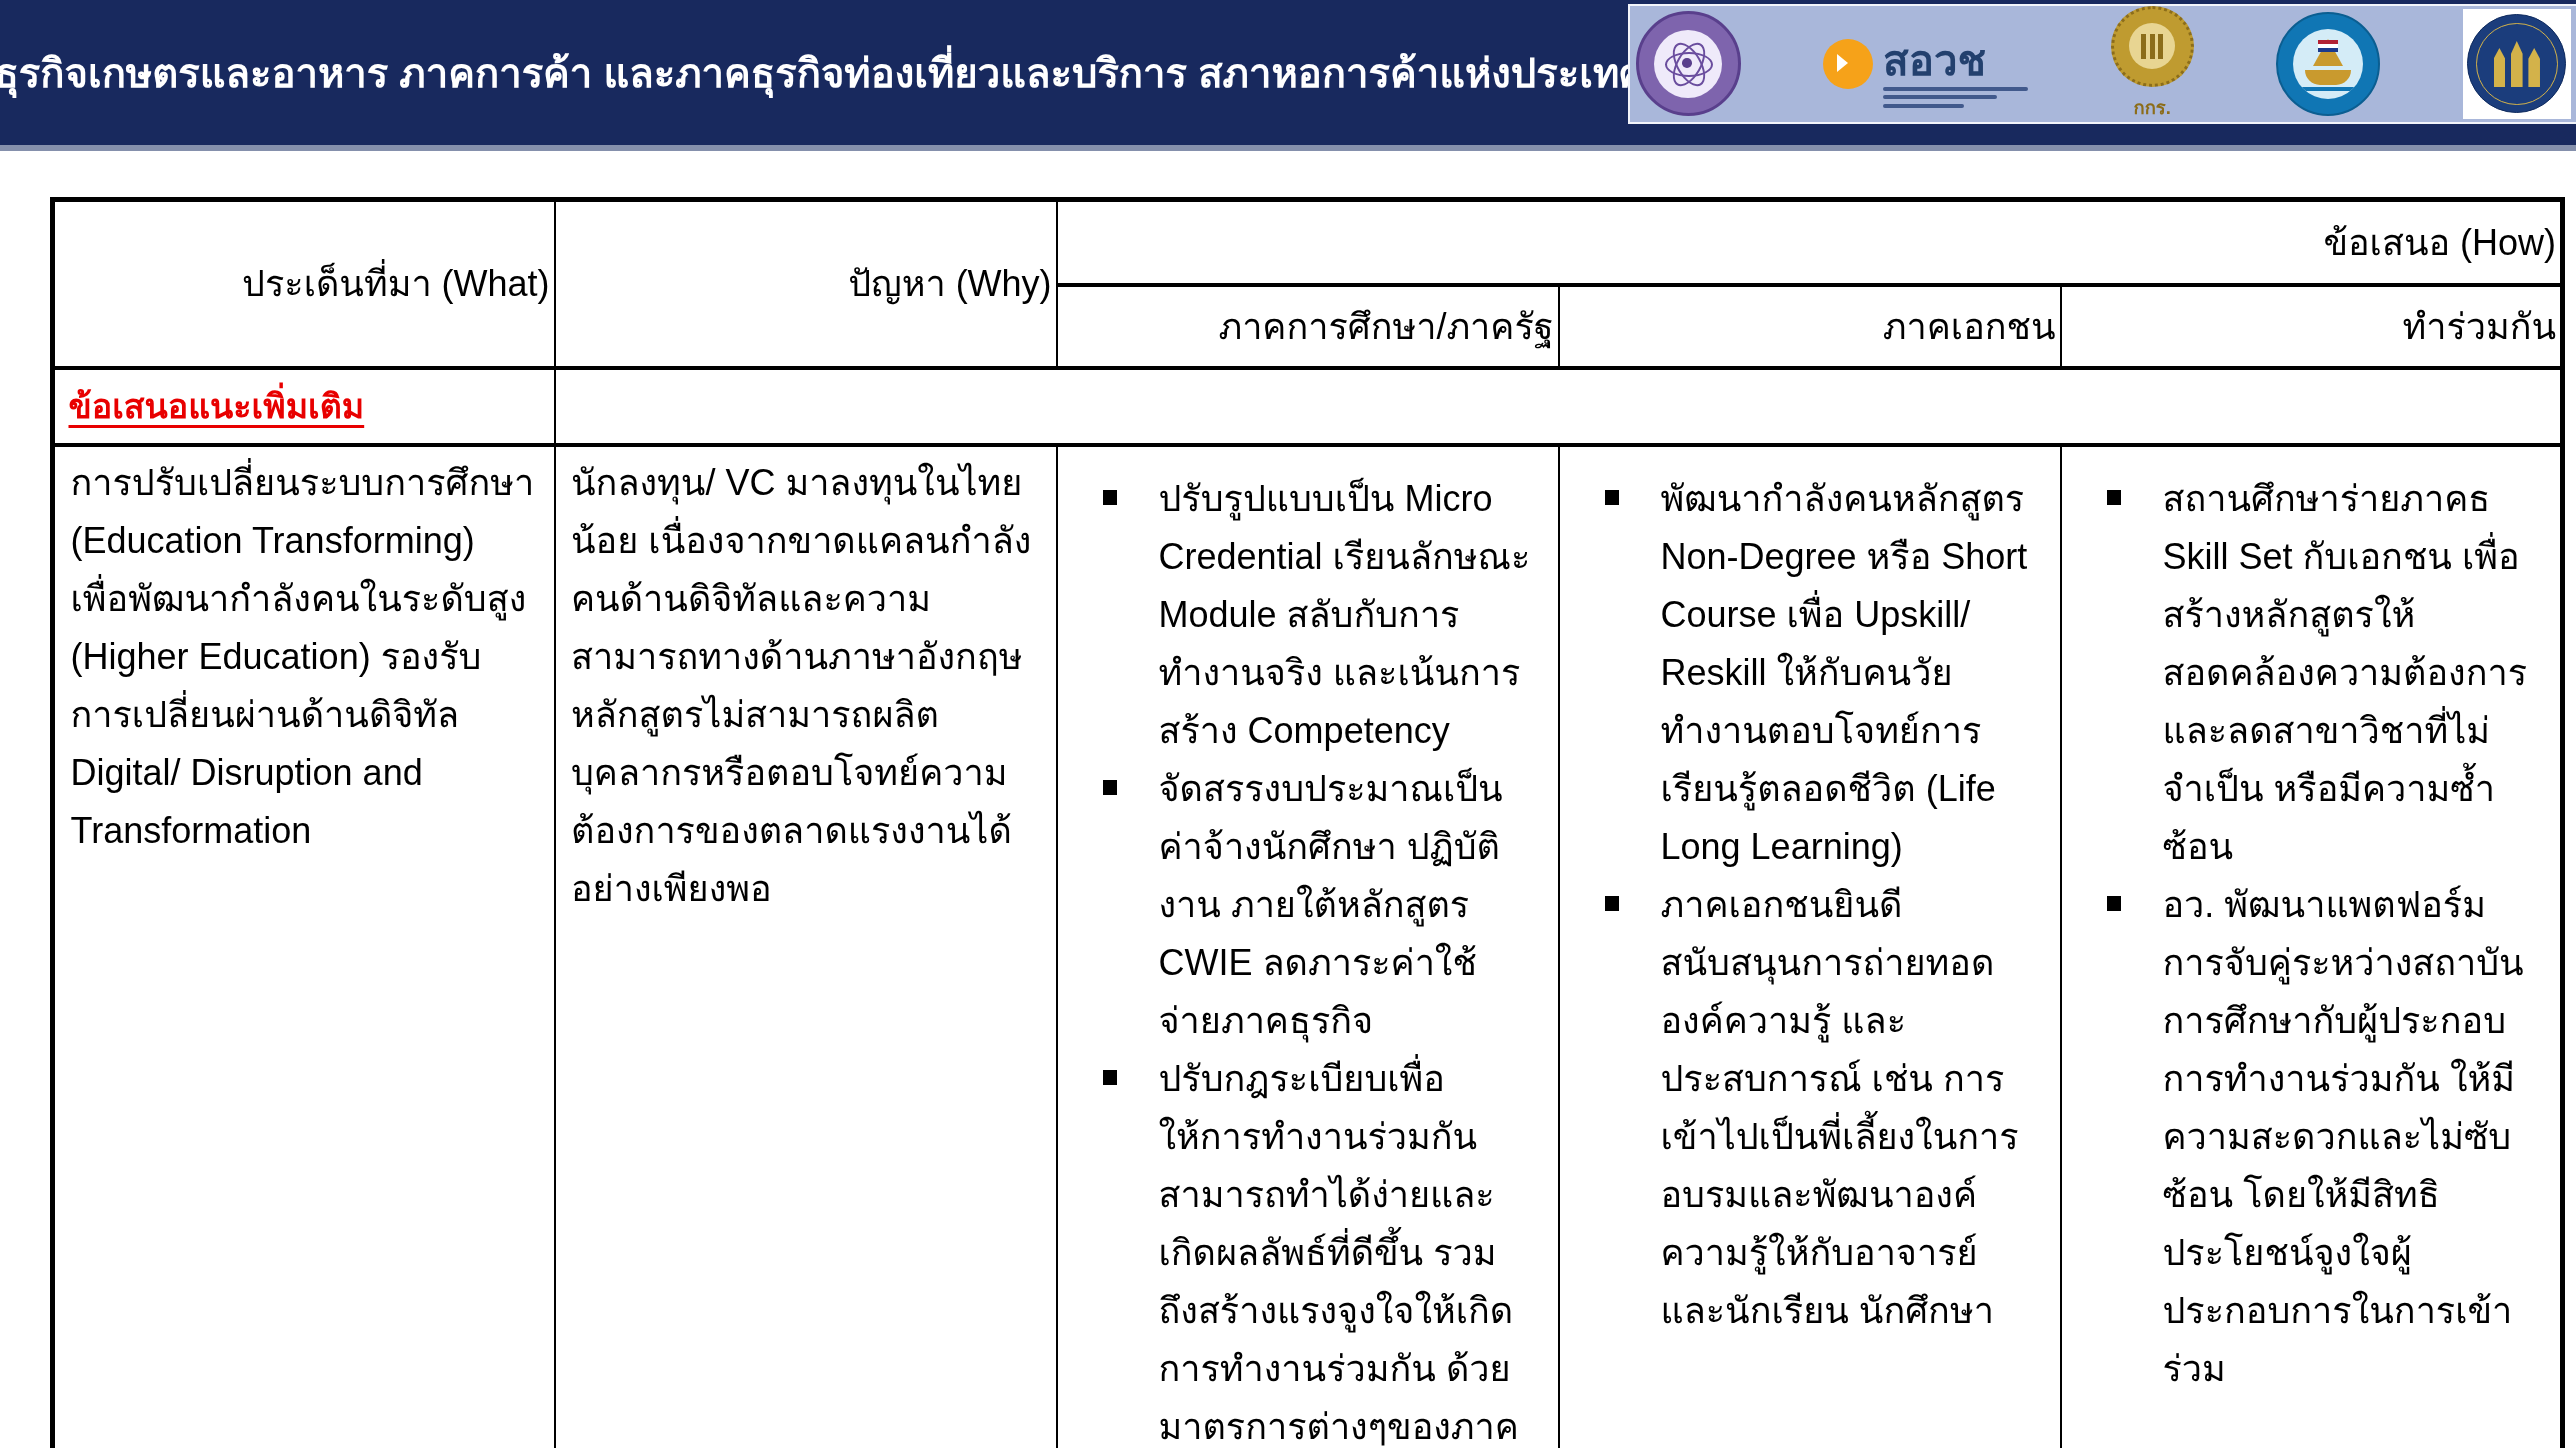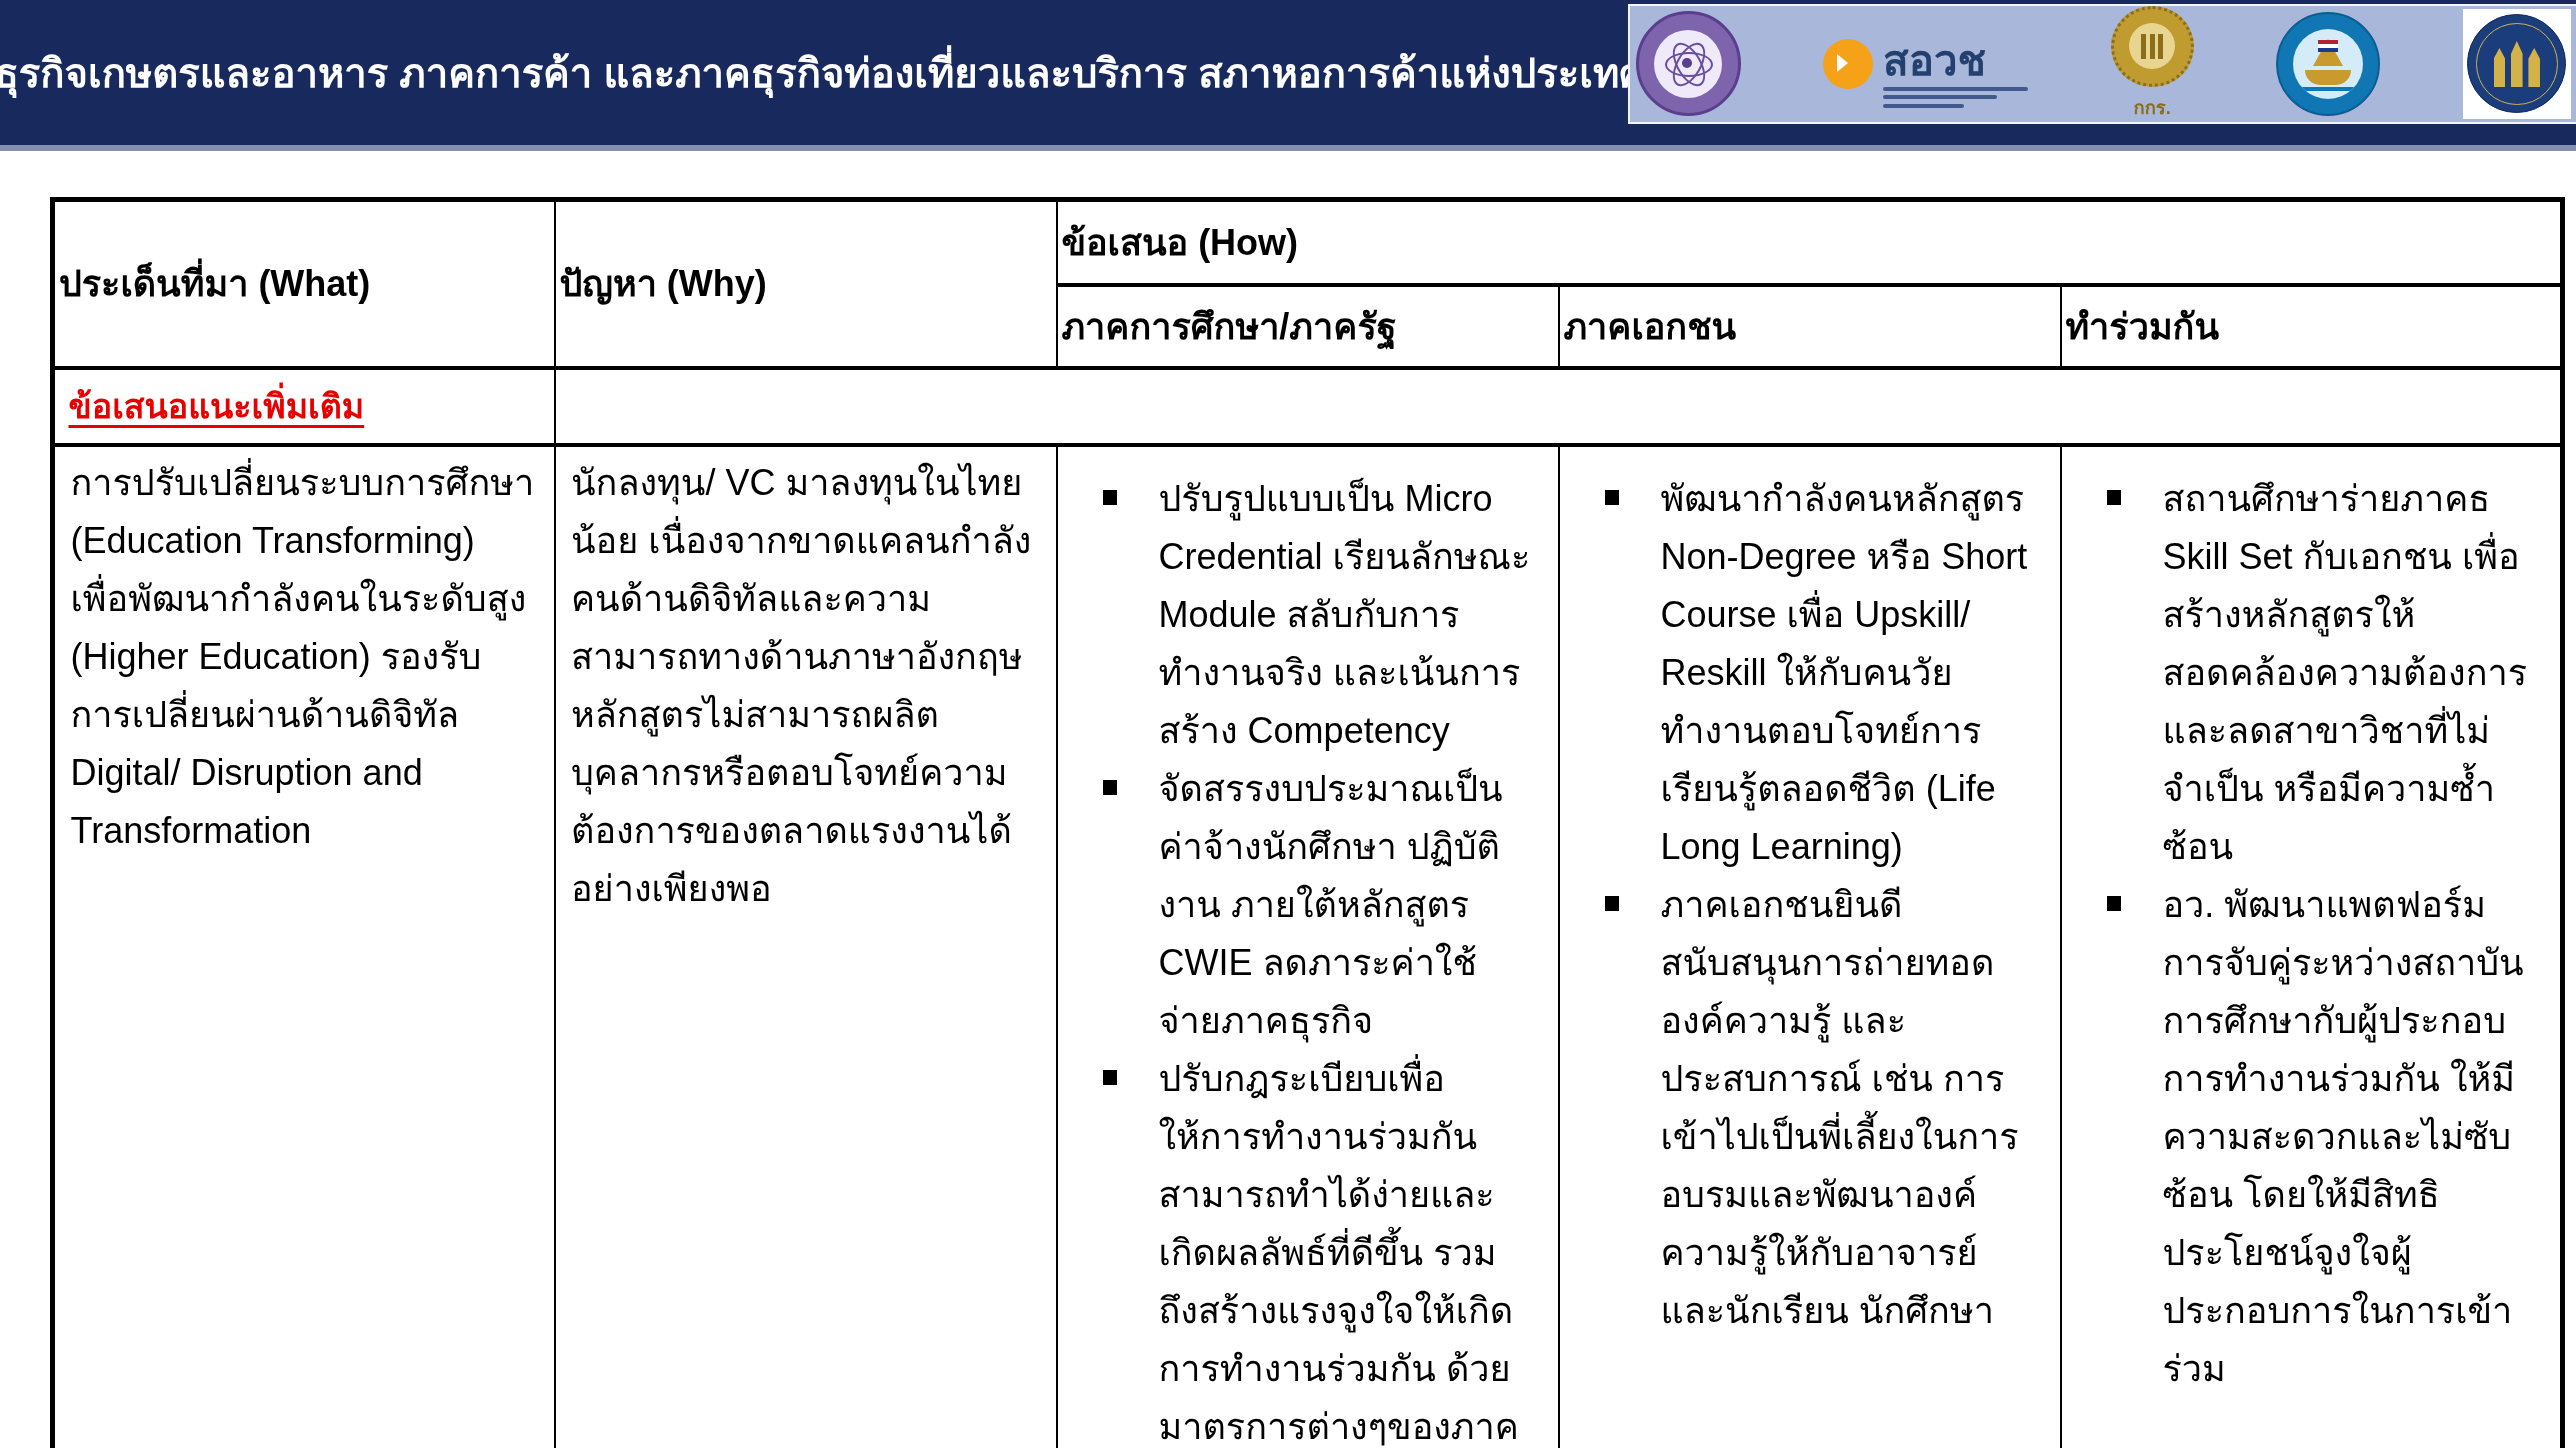--- a/index.html
+++ b/index.html
@@ -67,21 +67,21 @@
   .tcc-spires i{display:block;width:11.6px;height:39px;background:#d3b24a;
                 clip-path:polygon(50% 0,100% 28%,100% 100%,0 100%,0 28%);}
   .tcc-spires i.mid{height:46px;}
 
   
   table.matrix{position:absolute;left:50px;top:197px;width:2515px;border-collapse:collapse;
                table-layout:fixed;background:#fff;}
   table.matrix{border:5.8px solid #000;}
   .matrix th,.matrix td{border:2.9px solid #000;border-top-width:4.8px;border-bottom-width:4.8px;
                font-family:"Liberation Sans",sans-serif;}
-  .matrix th{font-size:36px;font-weight:bold;text-align:left;vertical-align:middle;color:#000;padding:3.9px;margin-left:19px;}
+  .matrix th{font-size:36px;font-weight:normal;text-align:right;vertical-align:middle;color:#000;padding:3.9px;margin-left:19px;}
   .row-how th{height:73px;}
   .row-sub th{height:71px;}
   .row-note td{height:71px;text-decoration:underline;}
   .note-cell{font-size:34px;font-weight:bold;color:#e80000;text-decoration:underline;
              text-decoration-thickness:2.9px;text-underline-offset:6.8px;padding-left:13.5px;text-align:left;
              vertical-align:middle;}
   .row-content td{height:881px;vertical-align:top;font-size:36px;line-height:58px;color:#000;}
   td.text-cell{padding:7.7px 15.5px 0 15.5px;}
   td.bullet-cell{padding:7.7px 5.8px 0 0;}
   .bullet-cell ul{margin:16px;padding:0;list-style:none;}

